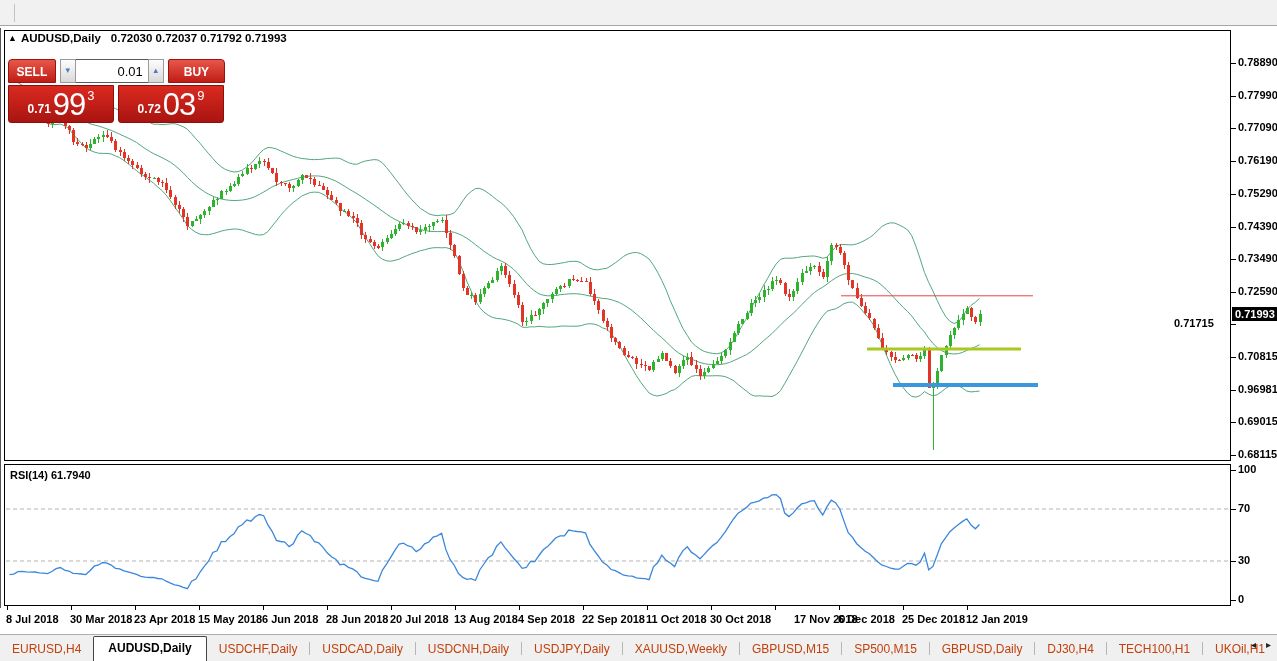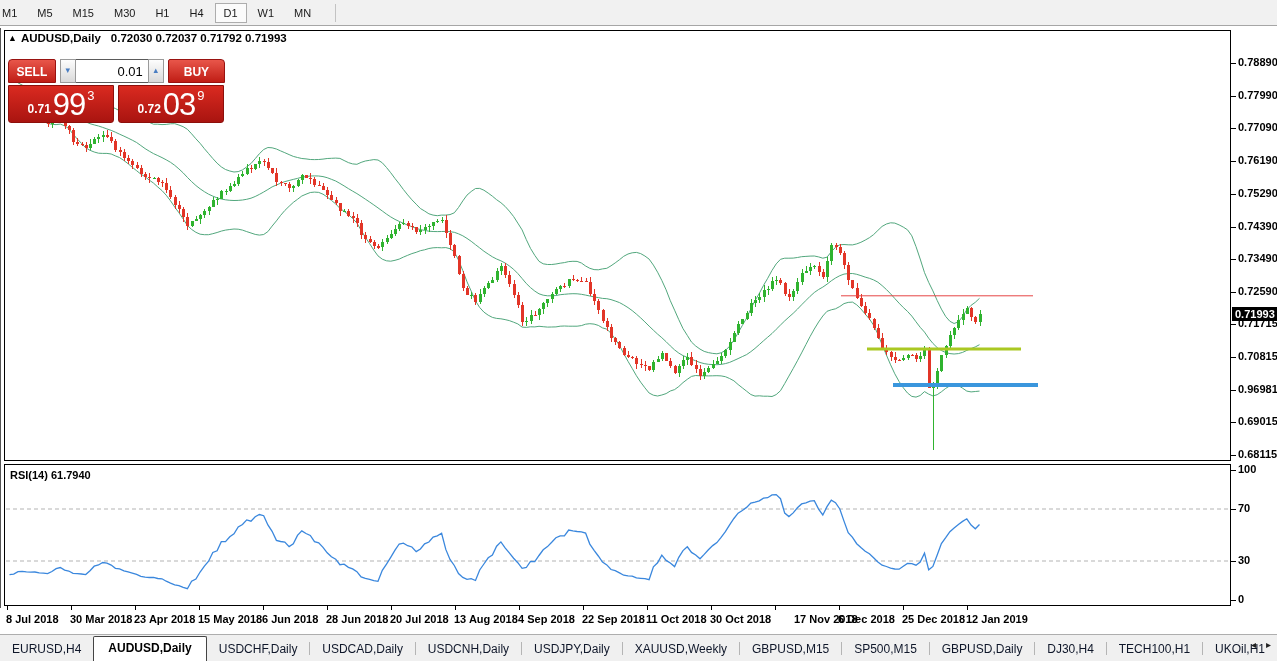--- a/index.html
+++ b/index.html
@@ -26,21 +26,21 @@
   .chart-title .ohlc{margin-left:10px;}
   .rsi-label{position:absolute;left:10px;top:469px;font-size:11px;font-weight:bold;color:#000;z-index:5;}
   
   .axis-label{position:absolute;font-size:11px;font-weight:bold;color:#000;white-space:nowrap;}
   .axis-tick{position:absolute;background:#000;}
   .price-badge{position:absolute;left:1232px;width:46px;height:14px;background:#000;color:#fff;
                font-size:11px;font-weight:bold;line-height:14px;padding-left:3px;box-sizing:border-box;z-index:6;}
   
   .tabbar{position:absolute;left:0;top:634px;width:1277px;height:27px;background:#f0f0f0;
           border-top:1px solid #aeaeae;display:flex;align-items:flex-end;box-sizing:border-box;}
-  .tab{font-size:12px;color:#0f172a;padding:4px 12px 5px 12px;white-space:nowrap;cursor:default;}
+  .tab{font-size:12px;color:#c2410c;padding:4px 12px 5px 12px;white-space:nowrap;cursor:default;}
   .tab.active{background:#fff;border:1px solid #444;border-bottom:none;border-radius:2px 2px 0 0;
               font-weight:bold;color:#000;padding:4px 14px 6px 14px;margin-top:1px;}
   .tab-sep{width:1px;height:13px;background:#b5b5b5;margin-bottom:6px;}
   .tab-arrows{position:absolute;right:6px;top:639px;display:flex;gap:10px;z-index:7;}
   .tab-arrow{font-size:10px;color:#222;cursor:default;}
   
   .trade-widget{position:absolute;left:8px;top:50px;z-index:8;width:217px;margin-top:9px;}
   .tw-row{display:flex;height:24px;}
   .tw-btn{height:24px;color:#fff;font-size:12px;font-weight:bold;text-align:center;line-height:22px;
           background:linear-gradient(#e8564a,#c01d15);border:1px solid #991210;box-sizing:border-box;cursor:default;}
@@ -57,31 +57,20 @@
              border-radius:0 0 3px 3px;box-sizing:border-box;color:#fff;display:flex;
              align-items:flex-end;justify-content:center;padding-bottom:4px;}
   .price-box .pfx{font-size:12px;font-weight:bold;margin-right:2px;margin-bottom:2px;}
   .price-box .big{font-size:31px;line-height:0.85;letter-spacing:-1px;}
   .price-box .sup{font-size:13px;align-self:flex-start;margin-top:2px;margin-left:2px;}
 </style>
 </head>
 <body>
 
 <div class="toolbar">
-  <div id="tf-buttons" style="display:flex;align-items:center;">
-      <span class="tf-btn">M1</span>
-      <span class="tf-btn">M5</span>
-      <span class="tf-btn">M15</span>
-      <span class="tf-btn">M30</span>
-      <span class="tf-btn">H1</span>
-      <span class="tf-btn">H4</span>
-      <span class="tf-btn active">D1</span>
-      <span class="tf-btn">W1</span>
-      <span class="tf-btn">MN</span>
-    </div>
   <div class="tf-sep"></div>
 </div>
 
 <div class="frame-left"></div>
 
 <div class="main-panel">
   <svg id="main-svg" width="1225" height="429" viewBox="5 31 1225 429">
       <polyline points="9.5,79.3 13.7,80.1 18.0,82.8 22.2,85.1 26.4,87.1 30.7,88.8 34.9,90.6 39.2,91.7 43.4,92.8 47.6,94.1 51.9,95.4 56.1,96.8 60.3,98.9 64.6,99.8 68.8,99.8 73.0,97.9 77.3,96.8 81.5,96.3 85.7,95.9 90.0,97.1 94.2,97.8 98.5,98.9 102.7,101.4 106.9,104.3 111.2,106.8 115.4,108.5 119.6,110.8 123.9,111.8 128.1,112.5 132.3,113.0 136.6,114.4 140.8,116.9 145.1,120.6 149.3,122.4 153.5,124.2 157.8,124.2 162.0,124.6 166.2,124.4 170.5,123.8 174.7,123.7 178.9,125.0 183.2,126.7 187.4,129.3 191.6,133.8 195.9,138.8 200.1,143.3 204.4,148.7 208.6,153.6 212.8,158.5 217.1,163.2 221.3,166.9 225.5,169.5 229.8,171.0 234.0,172.0 238.2,171.6 242.5,169.9 246.7,166.9 251.0,163.5 255.2,158.7 259.4,153.7 263.7,149.5 267.9,147.5 272.1,147.8 276.4,149.0 280.6,150.9 284.8,152.7 289.1,154.6 293.3,156.4 297.5,157.5 301.8,158.5 306.0,158.9 310.3,159.5 314.5,159.6 318.7,159.5 323.0,159.1 327.2,158.5 331.4,158.3 335.7,158.1 339.9,158.4 344.1,160.5 348.4,162.6 352.6,163.9 356.9,164.3 361.1,162.4 365.3,161.0 369.6,160.3 373.8,159.6 378.0,160.0 382.3,162.8 386.5,167.5 390.7,172.7 395.0,178.5 399.2,183.8 403.4,189.5 407.7,194.9 411.9,199.8 416.2,204.2 420.4,208.5 424.6,211.0 428.9,213.8 433.1,215.1 437.3,215.7 441.6,215.1 445.8,215.1 450.0,214.6 454.3,212.8 458.5,207.5 462.8,200.9 467.0,195.1 471.2,191.5 475.5,188.5 479.7,188.4 483.9,190.2 488.2,193.1 492.4,196.2 496.6,199.7 500.9,202.7 505.1,206.4 509.3,211.1 513.6,216.5 517.8,223.1 522.1,229.9 526.3,239.6 530.5,248.4 534.8,255.4 539.0,261.3 543.2,263.8 547.5,264.5 551.7,264.5 555.9,264.0 560.2,263.2 564.4,262.6 568.7,261.6 572.9,261.3 577.1,261.4 581.4,263.0 585.6,266.0 589.8,268.3 594.1,269.6 598.3,269.8 602.5,268.9 606.8,268.3 611.0,265.8 615.2,262.9 619.5,259.7 623.7,256.3 628.0,254.0 632.2,252.8 636.4,252.4 640.7,253.6 644.9,256.0 649.1,259.1 653.4,265.1 657.6,272.2 661.8,280.4 666.1,289.8 670.3,300.7 674.6,310.2 678.8,319.7 683.0,328.6 687.3,335.4 691.5,342.1 695.7,346.0 700.0,349.1 704.2,351.4 708.4,352.6 712.7,353.4 716.9,353.8 721.1,352.8 725.4,350.5 729.6,346.2 733.9,340.2 738.1,332.8 742.3,325.5 746.6,318.1 750.8,308.9 755.0,300.7 759.3,293.4 763.5,285.4 767.7,278.3 772.0,270.4 776.2,263.9 780.5,259.3 784.7,258.2 788.9,258.2 793.2,258.1 797.4,257.5 801.6,256.7 805.9,256.4 810.1,256.1 814.3,256.0 818.6,256.9 822.8,258.2 827.0,257.2 831.3,251.8 835.5,247.3 839.8,244.8 844.0,244.5 848.2,244.8 852.5,244.9 856.7,243.9 860.9,242.3 865.2,240.1 869.4,237.7 873.6,234.6 877.9,230.4 882.1,226.4 886.4,224.0 890.6,222.8 894.8,223.1 899.1,224.9 903.3,227.1 907.5,229.8 911.8,235.8 916.0,246.6 920.2,259.0 924.5,272.6 928.7,282.4 932.9,290.9 937.2,300.5 941.4,309.1 945.7,316.5 949.9,321.3 954.1,323.5 958.4,321.8 962.6,316.6 966.8,309.7 971.1,305.3 975.3,302.3 979.5,298.3 " fill="none" stroke="#52a77d" stroke-width="1"></polyline>
       <polyline points="9.5,97.2 13.7,98.6 18.0,99.9 22.2,101.0 26.4,102.2 30.7,103.4 34.9,104.5 39.2,105.8 43.4,107.2 47.6,108.7 51.9,109.9 56.1,110.7 60.3,111.5 64.6,112.8 68.8,114.1 73.0,116.0 77.3,117.9 81.5,119.9 85.7,121.8 90.0,123.7 94.2,124.9 98.5,126.0 102.7,127.4 106.9,128.9 111.2,130.4 115.4,132.2 119.6,134.2 123.9,136.1 128.1,138.1 132.3,140.2 136.6,142.5 140.8,145.5 145.1,148.6 149.3,151.2 153.5,153.6 157.8,155.6 162.0,157.6 166.2,159.8 170.5,162.3 174.7,165.3 178.9,168.9 183.2,172.9 187.4,177.4 191.6,181.6 195.9,185.5 200.1,188.8 204.4,191.7 208.6,194.2 212.8,196.1 217.1,197.9 221.3,199.0 225.5,199.8 229.8,200.3 234.0,200.5 238.2,200.4 242.5,200.0 246.7,199.3 251.0,198.2 255.2,196.5 259.4,194.4 263.7,192.0 267.9,189.5 272.1,186.9 276.4,185.0 280.6,183.2 284.8,181.6 289.1,180.5 293.3,179.4 297.5,178.4 301.8,177.2 306.0,176.6 310.3,176.0 314.5,175.9 318.7,176.0 323.0,176.6 327.2,177.7 331.4,179.3 335.7,181.0 339.9,183.4 344.1,185.9 348.4,188.6 352.6,191.1 356.9,193.6 361.1,196.3 365.3,199.1 369.6,202.0 373.8,204.9 378.0,207.9 382.3,211.0 386.5,214.1 390.7,216.9 395.0,219.4 399.2,221.4 403.4,223.3 407.7,225.1 411.9,226.7 416.2,228.3 420.4,229.6 424.6,230.4 428.9,231.2 433.1,231.5 437.3,231.6 441.6,231.5 445.8,231.4 450.0,231.7 454.3,232.3 458.5,233.8 462.8,235.8 467.0,238.4 471.2,241.3 475.5,244.7 479.7,247.9 483.9,251.2 488.2,254.1 492.4,256.8 496.6,259.0 500.9,260.8 505.1,263.0 509.3,265.9 513.6,269.3 517.8,273.5 522.1,278.5 526.3,283.5 530.5,287.6 534.8,291.1 539.0,293.8 543.2,295.2 547.5,295.8 551.7,295.8 555.9,295.5 560.2,294.7 564.4,294.3 568.7,293.9 572.9,293.7 577.1,293.8 581.4,294.3 585.6,295.1 589.8,296.0 594.1,296.9 598.3,297.6 602.5,298.4 606.8,298.7 611.0,299.6 615.2,301.0 619.5,302.6 623.7,304.9 628.0,307.6 632.2,310.6 636.4,314.1 640.7,317.9 644.9,321.9 649.1,326.1 653.4,330.2 657.6,334.1 661.8,337.7 666.1,341.7 670.3,345.9 674.6,349.9 678.8,353.1 683.0,355.6 687.3,357.4 691.5,359.2 695.7,360.8 700.0,362.5 704.2,363.6 708.4,364.3 712.7,364.6 716.9,364.7 721.1,364.4 725.4,363.6 729.6,362.4 733.9,360.5 738.1,358.6 742.3,356.6 746.6,354.6 750.8,351.7 755.0,348.4 759.3,344.6 763.5,340.8 767.7,337.2 772.0,333.5 776.2,329.3 780.5,325.0 784.7,320.9 788.9,317.1 793.2,313.3 797.4,309.2 801.6,304.8 805.9,300.5 810.1,296.3 814.3,292.5 818.6,289.5 822.8,287.1 827.0,284.2 831.3,280.8 835.5,278.0 839.8,275.7 844.0,274.1 848.2,273.6 852.5,273.5 856.7,274.3 860.9,275.6 865.2,277.1 869.4,278.3 873.6,279.9 877.9,282.2 882.1,285.6 886.4,289.5 890.6,293.8 894.8,298.5 899.1,303.2 903.3,307.5 907.5,311.4 911.8,316.1 916.0,321.8 920.2,327.3 924.5,332.1 928.7,338.2 932.9,343.4 937.2,347.6 941.4,350.5 945.7,352.5 949.9,353.6 954.1,354.0 958.4,353.6 962.6,352.4 966.8,350.4 971.1,348.6 975.3,346.9 979.5,344.7 " fill="none" stroke="#52a77d" stroke-width="1"></polyline>
       <polyline points="9.5,115.1 13.7,117.1 18.0,117.1 22.2,117.0 26.4,117.3 30.7,118.0 34.9,118.4 39.2,119.9 43.4,121.6 47.6,123.3 51.9,124.4 56.1,124.6 60.3,124.1 64.6,125.8 68.8,128.5 73.0,134.1 77.3,139.0 81.5,143.4 85.7,147.8 90.0,150.3 94.2,152.0 98.5,153.2 102.7,153.4 106.9,153.4 111.2,154.0 115.4,155.9 119.6,157.6 123.9,160.5 128.1,163.7 132.3,167.3 136.6,170.7 140.8,174.1 145.1,176.7 149.3,180.1 153.5,183.1 157.8,187.0 162.0,190.6 166.2,195.2 170.5,200.8 174.7,207.0 178.9,212.7 183.2,219.0 187.4,225.5 191.6,229.4 195.9,232.3 200.1,234.2 204.4,234.7 208.6,234.7 212.8,233.7 217.1,232.5 221.3,231.1 225.5,230.1 229.8,229.5 234.0,229.0 238.2,229.2 242.5,230.1 246.7,231.6 251.0,233.0 255.2,234.4 259.4,235.1 263.7,234.5 267.9,231.6 272.1,226.1 276.4,220.9 280.6,215.4 284.8,210.5 289.1,206.3 293.3,202.4 297.5,199.3 301.8,196.0 306.0,194.2 310.3,192.5 314.5,192.1 318.7,192.4 323.0,194.2 327.2,197.0 331.4,200.4 335.7,203.9 339.9,208.3 344.1,211.3 348.4,214.6 352.6,218.4 356.9,223.0 361.1,230.2 365.3,237.2 369.6,243.6 373.8,250.1 378.0,255.9 382.3,259.2 386.5,260.8 390.7,261.2 395.0,260.3 399.2,259.1 403.4,257.1 407.7,255.3 411.9,253.6 416.2,252.3 420.4,250.7 424.6,249.8 428.9,248.5 433.1,247.8 437.3,247.6 441.6,247.8 445.8,247.6 450.0,248.7 454.3,251.9 458.5,260.0 462.8,270.6 467.0,281.8 471.2,291.1 475.5,300.9 479.7,307.5 483.9,312.1 488.2,315.2 492.4,317.4 496.6,318.4 500.9,318.8 505.1,319.6 509.3,320.6 513.6,322.2 517.8,323.9 522.1,327.1 526.3,327.4 530.5,326.8 534.8,326.9 539.0,326.3 543.2,326.7 547.5,327.1 551.7,327.0 555.9,326.9 560.2,326.2 564.4,326.0 568.7,326.2 572.9,326.2 577.1,326.2 581.4,325.6 585.6,324.2 589.8,323.7 594.1,324.1 598.3,325.4 602.5,327.9 606.8,329.1 611.0,333.3 615.2,339.0 619.5,345.5 623.7,353.5 628.0,361.3 632.2,368.4 636.4,375.7 640.7,382.2 644.9,387.8 649.1,393.0 653.4,395.2 657.6,396.0 661.8,395.0 666.1,393.6 670.3,391.0 674.6,389.6 678.8,386.5 683.0,382.6 687.3,379.3 691.5,376.4 695.7,375.5 700.0,375.8 704.2,375.8 708.4,375.9 712.7,375.8 716.9,375.7 721.1,375.9 725.4,376.7 729.6,378.5 733.9,380.8 738.1,384.5 742.3,387.8 746.6,391.2 750.8,394.5 755.0,396.1 759.3,395.8 763.5,396.2 767.7,396.2 772.0,396.5 776.2,394.6 780.5,390.7 784.7,383.6 788.9,376.1 793.2,368.5 797.4,360.8 801.6,352.9 805.9,344.6 810.1,336.5 814.3,329.0 818.6,322.0 822.8,316.0 827.0,311.3 831.3,309.8 835.5,308.8 839.8,306.5 844.0,303.6 848.2,302.4 852.5,302.1 856.7,304.8 860.9,308.9 865.2,314.1 869.4,318.9 873.6,325.2 877.9,334.1 882.1,344.7 886.4,355.0 890.6,364.8 894.8,373.8 899.1,381.5 903.3,387.8 907.5,393.0 911.8,396.4 916.0,397.1 920.2,395.5 924.5,391.6 928.7,394.1 932.9,395.9 937.2,394.7 941.4,391.8 945.7,388.4 949.9,385.8 954.1,384.5 958.4,385.5 962.6,388.2 966.8,391.1 971.1,391.9 975.3,391.5 979.5,391.1 " fill="none" stroke="#52a77d" stroke-width="1"></polyline>
@@ -603,21 +592,21 @@
     <div class="axis-label" style="left: 1238px; top: 154px;">0.76190</div>
     <div class="axis-tick" style="left: 1231px; top: 194px; width: 5px; height: 1px;"></div>
     <div class="axis-label" style="left: 1238px; top: 187px;">0.75290</div>
     <div class="axis-tick" style="left: 1231px; top: 227px; width: 5px; height: 1px;"></div>
     <div class="axis-label" style="left: 1238px; top: 220px;">0.74390</div>
     <div class="axis-tick" style="left: 1231px; top: 259px; width: 5px; height: 1px;"></div>
     <div class="axis-label" style="left: 1238px; top: 252px;">0.73490</div>
     <div class="axis-tick" style="left: 1231px; top: 292px; width: 5px; height: 1px;"></div>
     <div class="axis-label" style="left: 1238px; top: 285px;">0.72590</div>
     <div class="axis-tick" style="left: 1231px; top: 324px; width: 5px; height: 1px;"></div>
-    <div class="axis-label" style="left: 1238px; top: 317px;">0.71715</div>
+    <div class="axis-label" style="left: 1174px; top: 317px;">0.71715</div>
     <div class="axis-tick" style="left: 1231px; top: 357px; width: 5px; height: 1px;"></div>
     <div class="axis-label" style="left: 1238px; top: 350px;">0.70815</div>
     <div class="axis-tick" style="left: 1231px; top: 390px; width: 5px; height: 1px;"></div>
     <div class="axis-label" style="left: 1238px; top: 383px;">0.96981</div>
     <div class="axis-tick" style="left: 1231px; top: 422px; width: 5px; height: 1px;"></div>
     <div class="axis-label" style="left: 1238px; top: 415px;">0.69015</div>
     <div class="axis-tick" style="left: 1231px; top: 455px; width: 5px; height: 1px;"></div>
     <div class="axis-label" style="left: 1238px; top: 448px;">0.68115</div>
     <div class="price-badge" style="top: 307px;">0.71993</div>
     <div class="axis-tick" style="left: 1231px; top: 470px; width: 5px; height: 1px;"></div>

